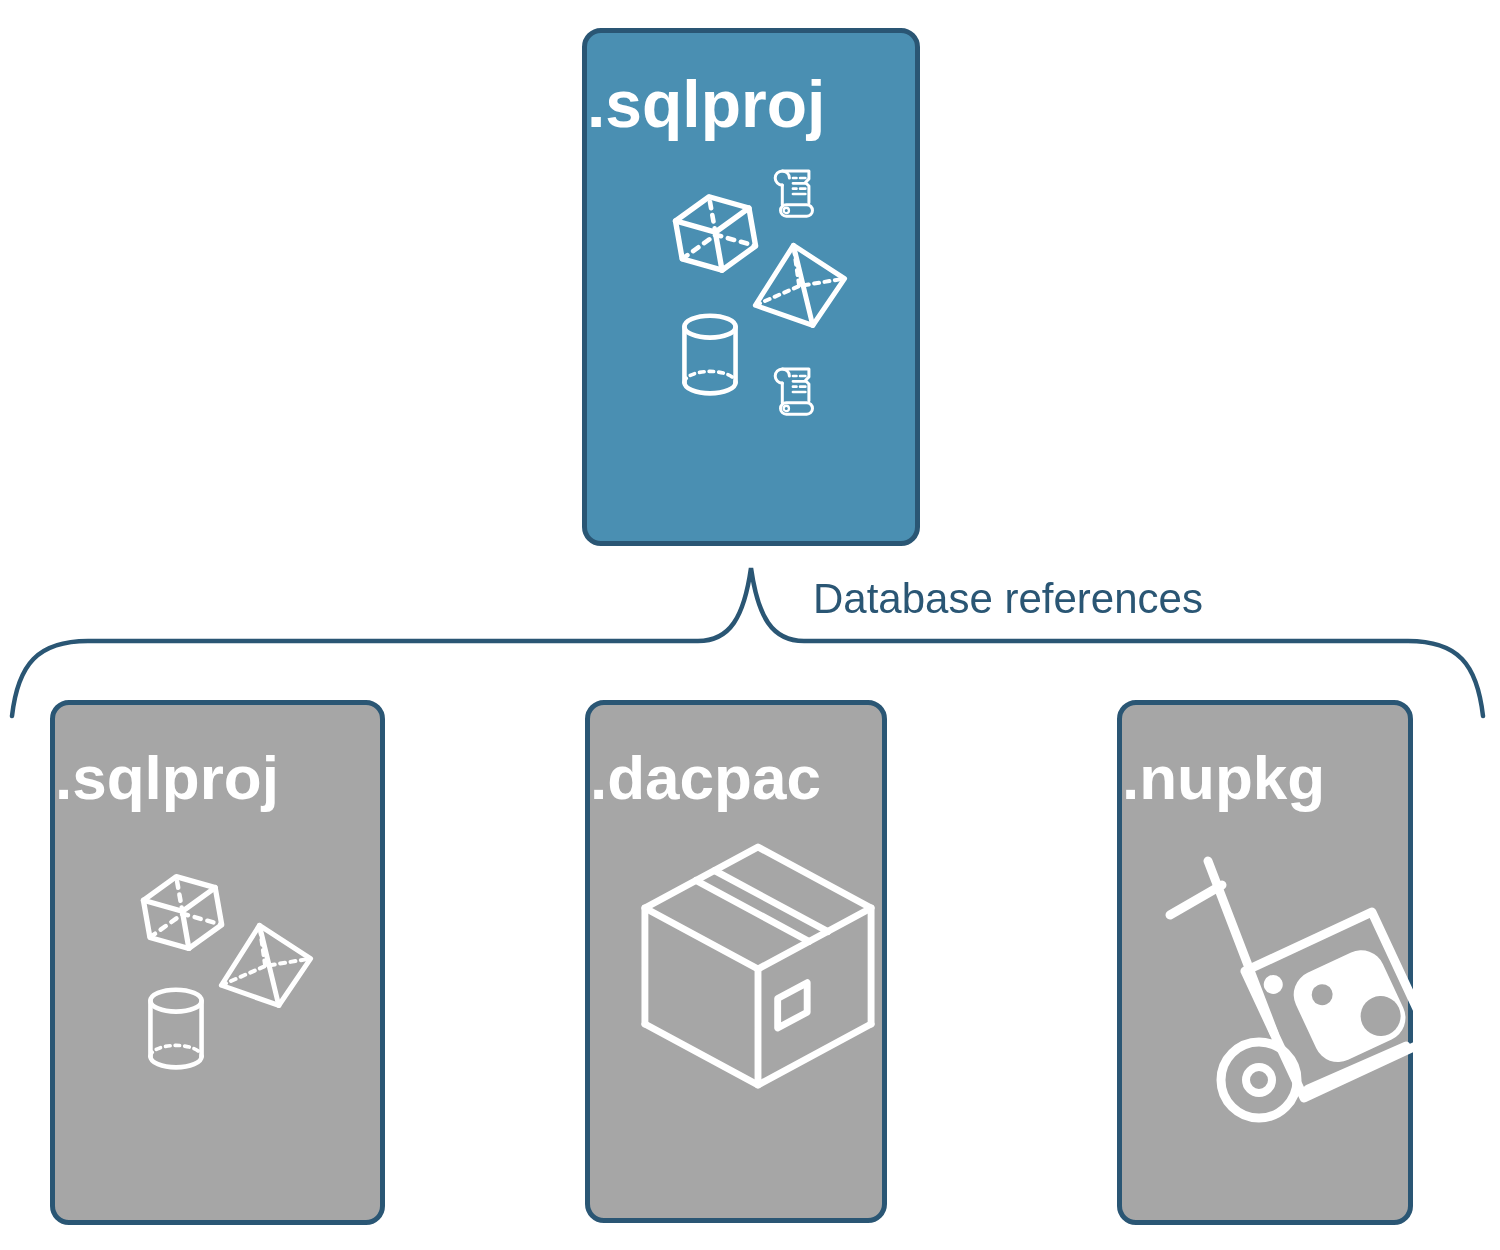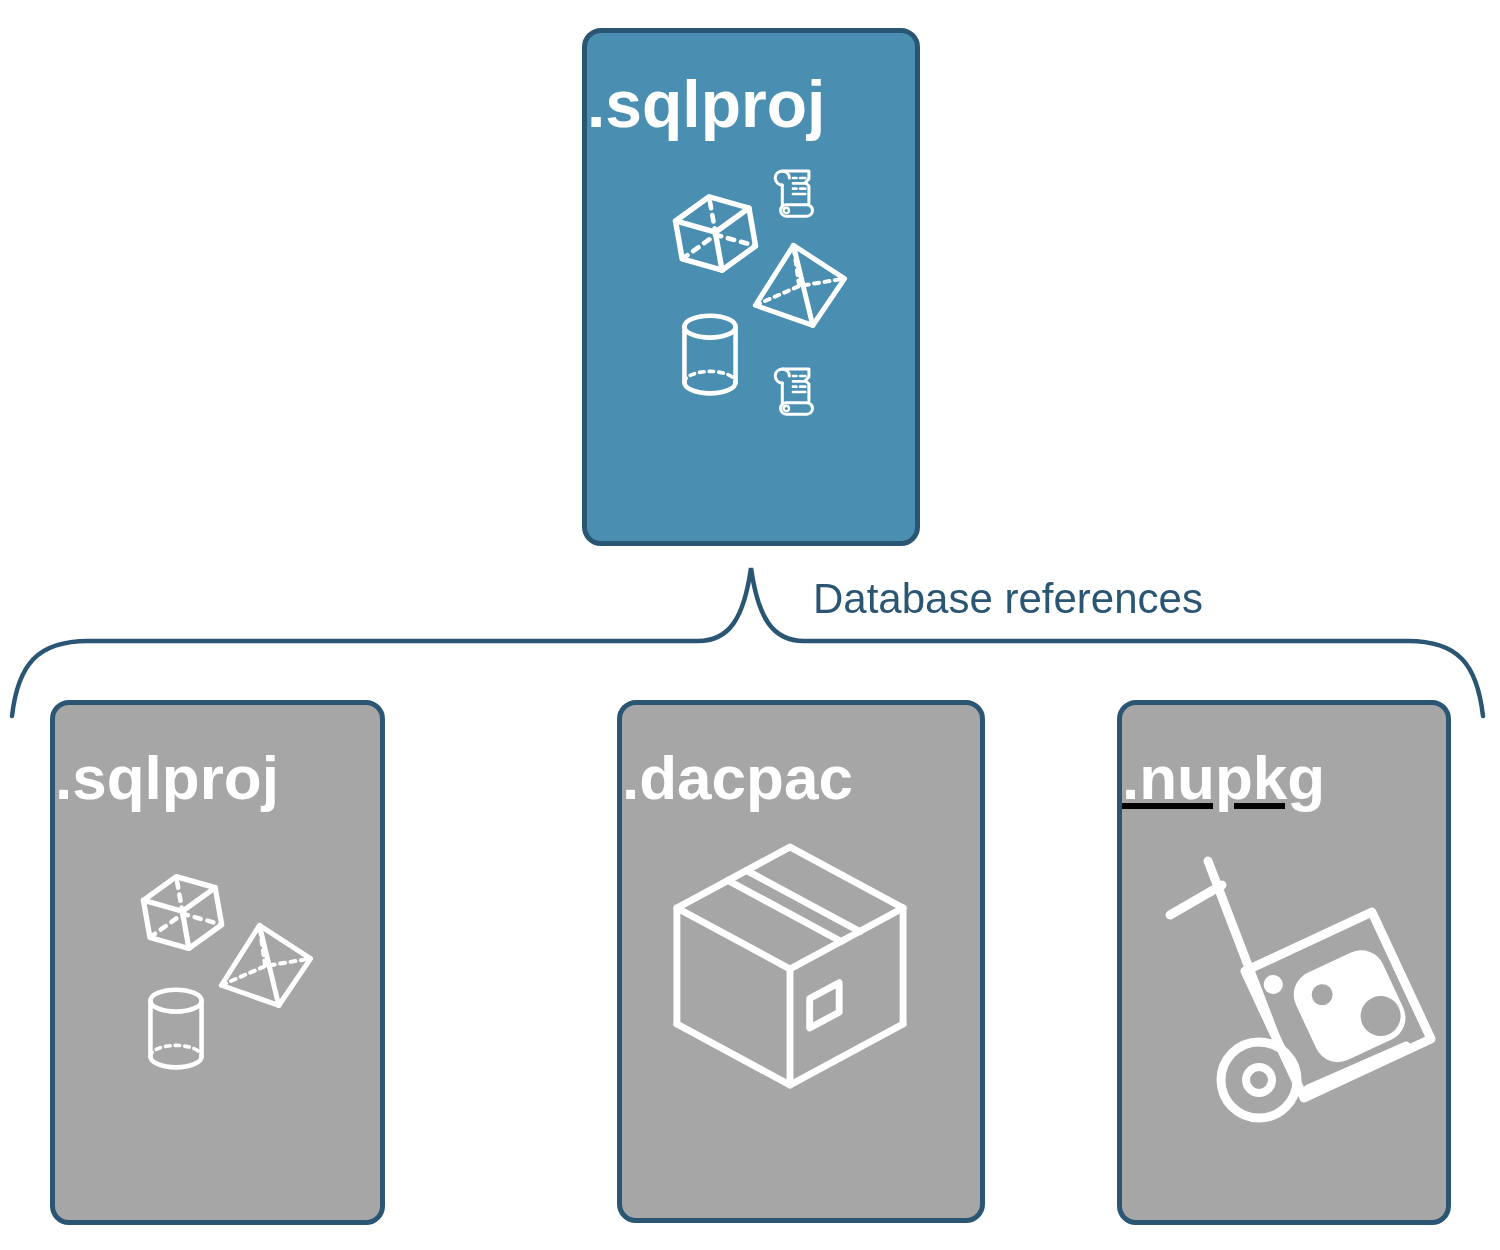--- a/index.html
+++ b/index.html
@@ -108,33 +108,33 @@
     </svg>
 
     <svg class="icon" style="left:88px;top:282px;" width="66" height="84" viewBox="0 0 66 92">
       <ellipse class="s" stroke-width="5" cx="33" cy="15" rx="28" ry="12"></ellipse>
       <path class="s" stroke-width="5" d="M5 15 V76 M61 15 V76"></path>
       <path class="s" stroke-width="5" d="M5 76 A28 12 0 0 0 61 76"></path>
       <path class="s dash" stroke-width="4" d="M5 76 A28 12 0 0 1 61 76"></path>
     </svg>
   </div>
 
-  <div class="node gray" style="left:585px;top:700px;width:368px;height:523px;margin-left:32px;">
+  <div class="node gray" style="left:585px;top:700px;width:302px;height:523px;">
     <span class="node-title child-title">.dacpac</span>
 
     <svg class="icon" style="left:50px;top:132px;" width="236" height="258" viewBox="0 0 240 262">
       <path class="s" stroke-width="7" d="M120 10 L235 72 L120 134 L5 72 Z"></path>
       <path class="s" stroke-width="7" d="M57 44 L172 106 M76 34 L191 96"></path>
       <path class="s" stroke-width="7" d="M5 72 V190 M235 72 V190 M120 134 V252"></path>
       <path class="s" stroke-width="7" d="M5 190 L120 252 L235 190"></path>
       <path class="s" stroke-width="7" d="M140 164 L170 148 L170 178 L140 194 Z"></path>
     </svg>
   </div>
 
-  <div class="node gray" style="left:1117px;top:700px;width:334px;height:525px;text-decoration:underline;">
+  <div class="node gray" style="left:1117px;top:700px;width:296px;height:525px;">
     <span class="node-title child-title">.nupkg</span>
 
     <svg class="icon" style="left:40px;top:148px;" width="280" height="280" viewBox="0 0 280 280">
 
       <path class="s" stroke-width="9" d="M8 62 L60 32"></path>
 
       <path class="s" stroke-width="9" d="M46 8 L112 180"></path>
 
       <path class="s" stroke-width="9" d="M146 236 L244 193"></path>
 

